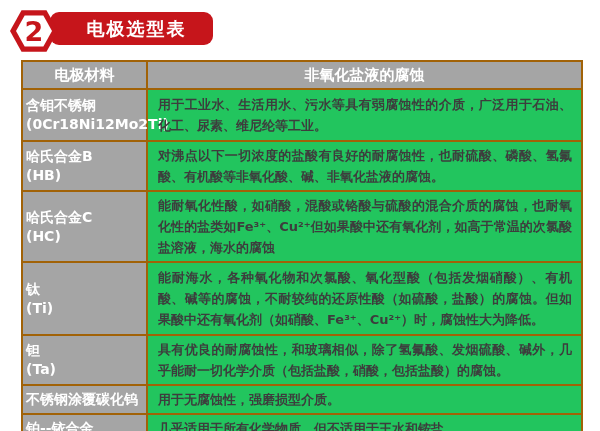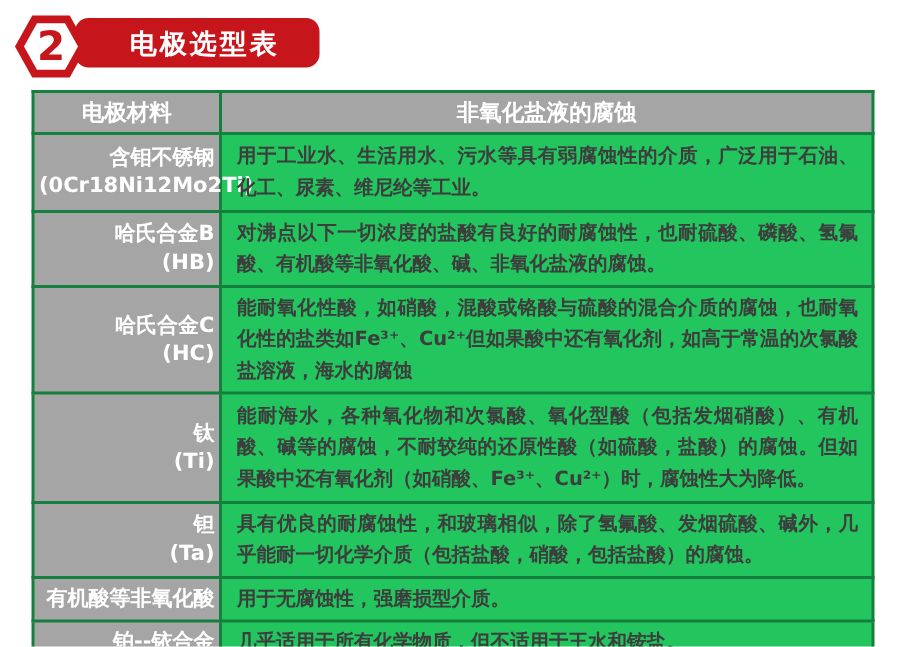--- a/index.html
+++ b/index.html
@@ -40,30 +40,30 @@
     color: #ffffff; font-size: 18px; font-weight: bold; letter-spacing: 2px;
     padding-left: 10px;
   }
 
   
   .tbl {
     position: absolute; left: 21px; top: 60px;
     width: 562px;
     border-collapse: collapse; table-layout: fixed;
   }
-  .tbl th, .tbl td { border: 2px solid #15803d; }
+  .tbl th, .tbl td { border: 2px solid #a16207; }
   .tbl thead tr { height: 28px; }
   .tbl th {
     background: #a5a5a5; color: #ffffff;
     font-size: 15px; font-weight: bold; text-align: center;
     padding: 0 2px;
   }
   .mat {
     background: #a5a5a5; color: #ffffff;
-    text-align: right; vertical-align: middle;
+    text-align: left; vertical-align: middle;
     font-weight: bold; font-size: 14px; line-height: 19px;
     padding: 2px 3px;
   }
   .desc {
     background: #22c55e; color: #3d3d3d;
     vertical-align: middle;
     font-weight: bold; font-size: 13px; line-height: 21px;
     padding: 3px 9px 3px 10px;
     text-align: justify;
   }
@@ -132,21 +132,21 @@
     </tr>
     <tr class="r5">
       <td class="mat">
         <div>钽</div>
         <div>(Ta)</div>
       </td>
       <td class="desc">具有优良的耐腐蚀性，和玻璃相似，除了氢氟酸、发烟硫酸、碱外，几乎能耐一切化学介质（包括盐酸，硝酸，包括盐酸）的腐蚀。</td>
     </tr>
     <tr class="r6">
       <td class="mat">
-        <div>有机酸等非氧化酸</div>
+        <div>不锈钢涂覆碳化钨</div>
       </td>
       <td class="desc">用于无腐蚀性，强磨损型介质。</td>
     </tr>
     <tr class="r7">
       <td class="mat">
         <div>铂--铱合金</div>
       </td>
       <td class="desc">几乎适用于所有化学物质，但不适用于王水和铵盐。</td>
     </tr>
   </tbody>

